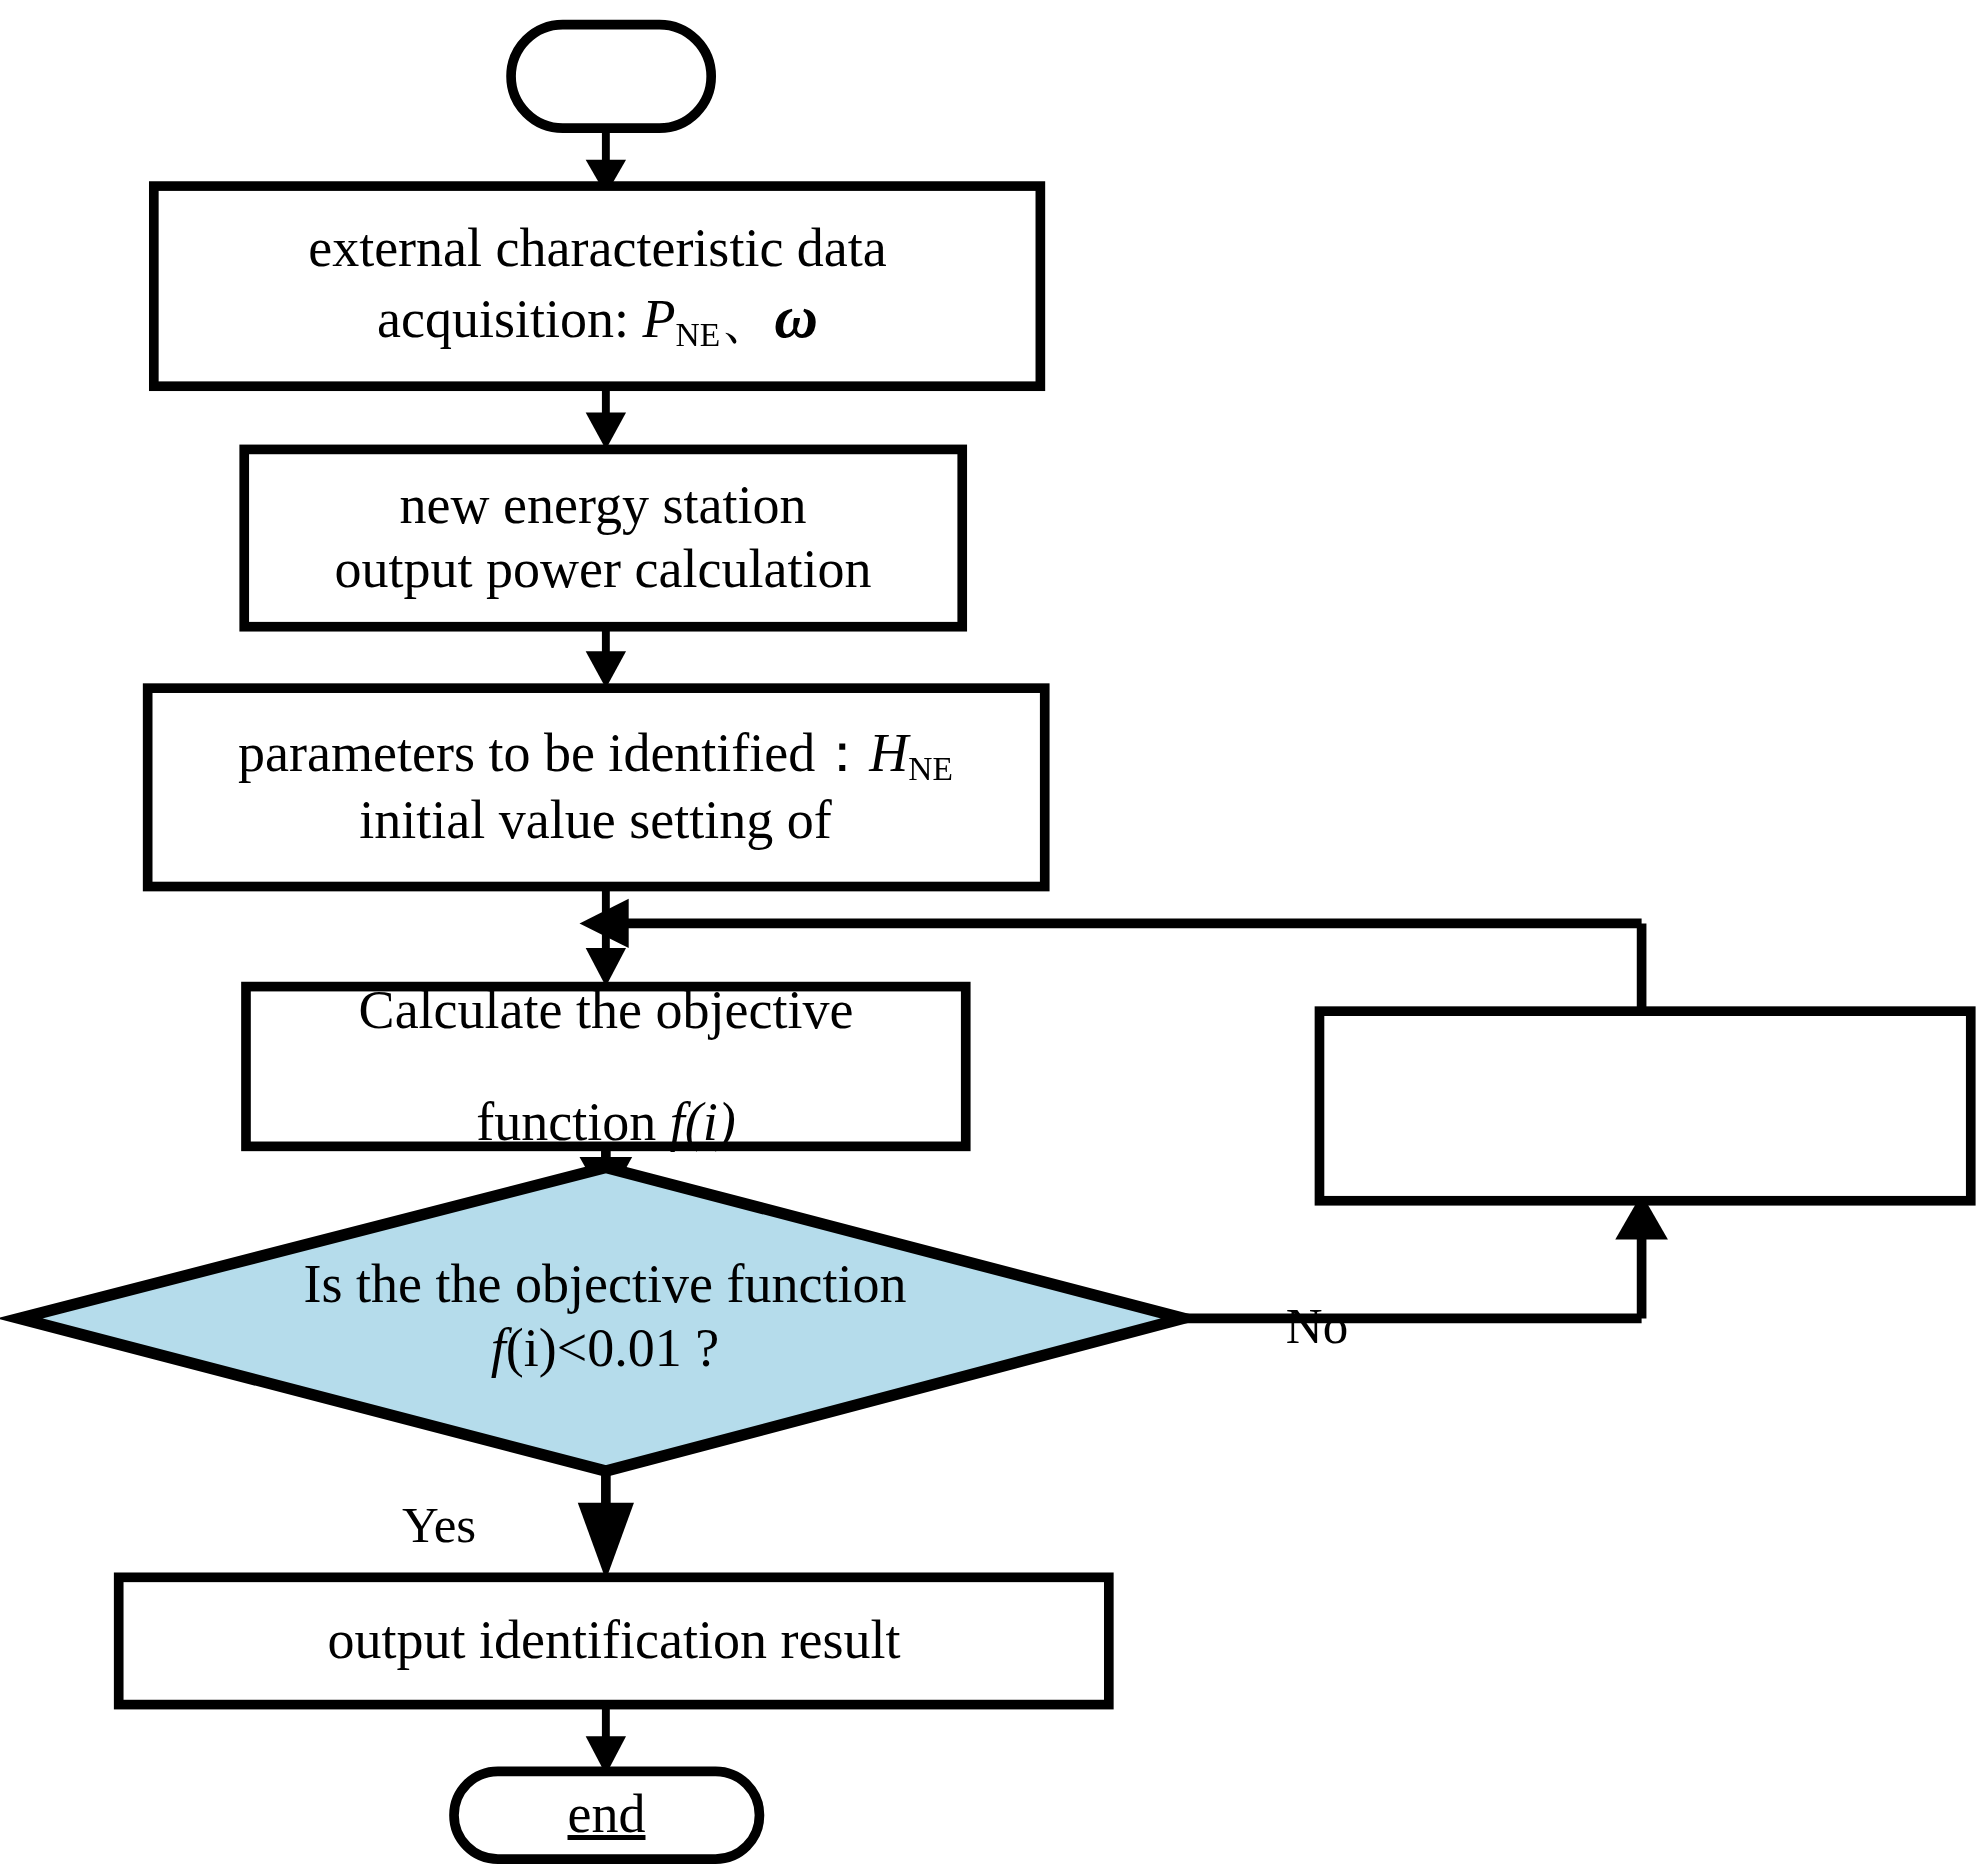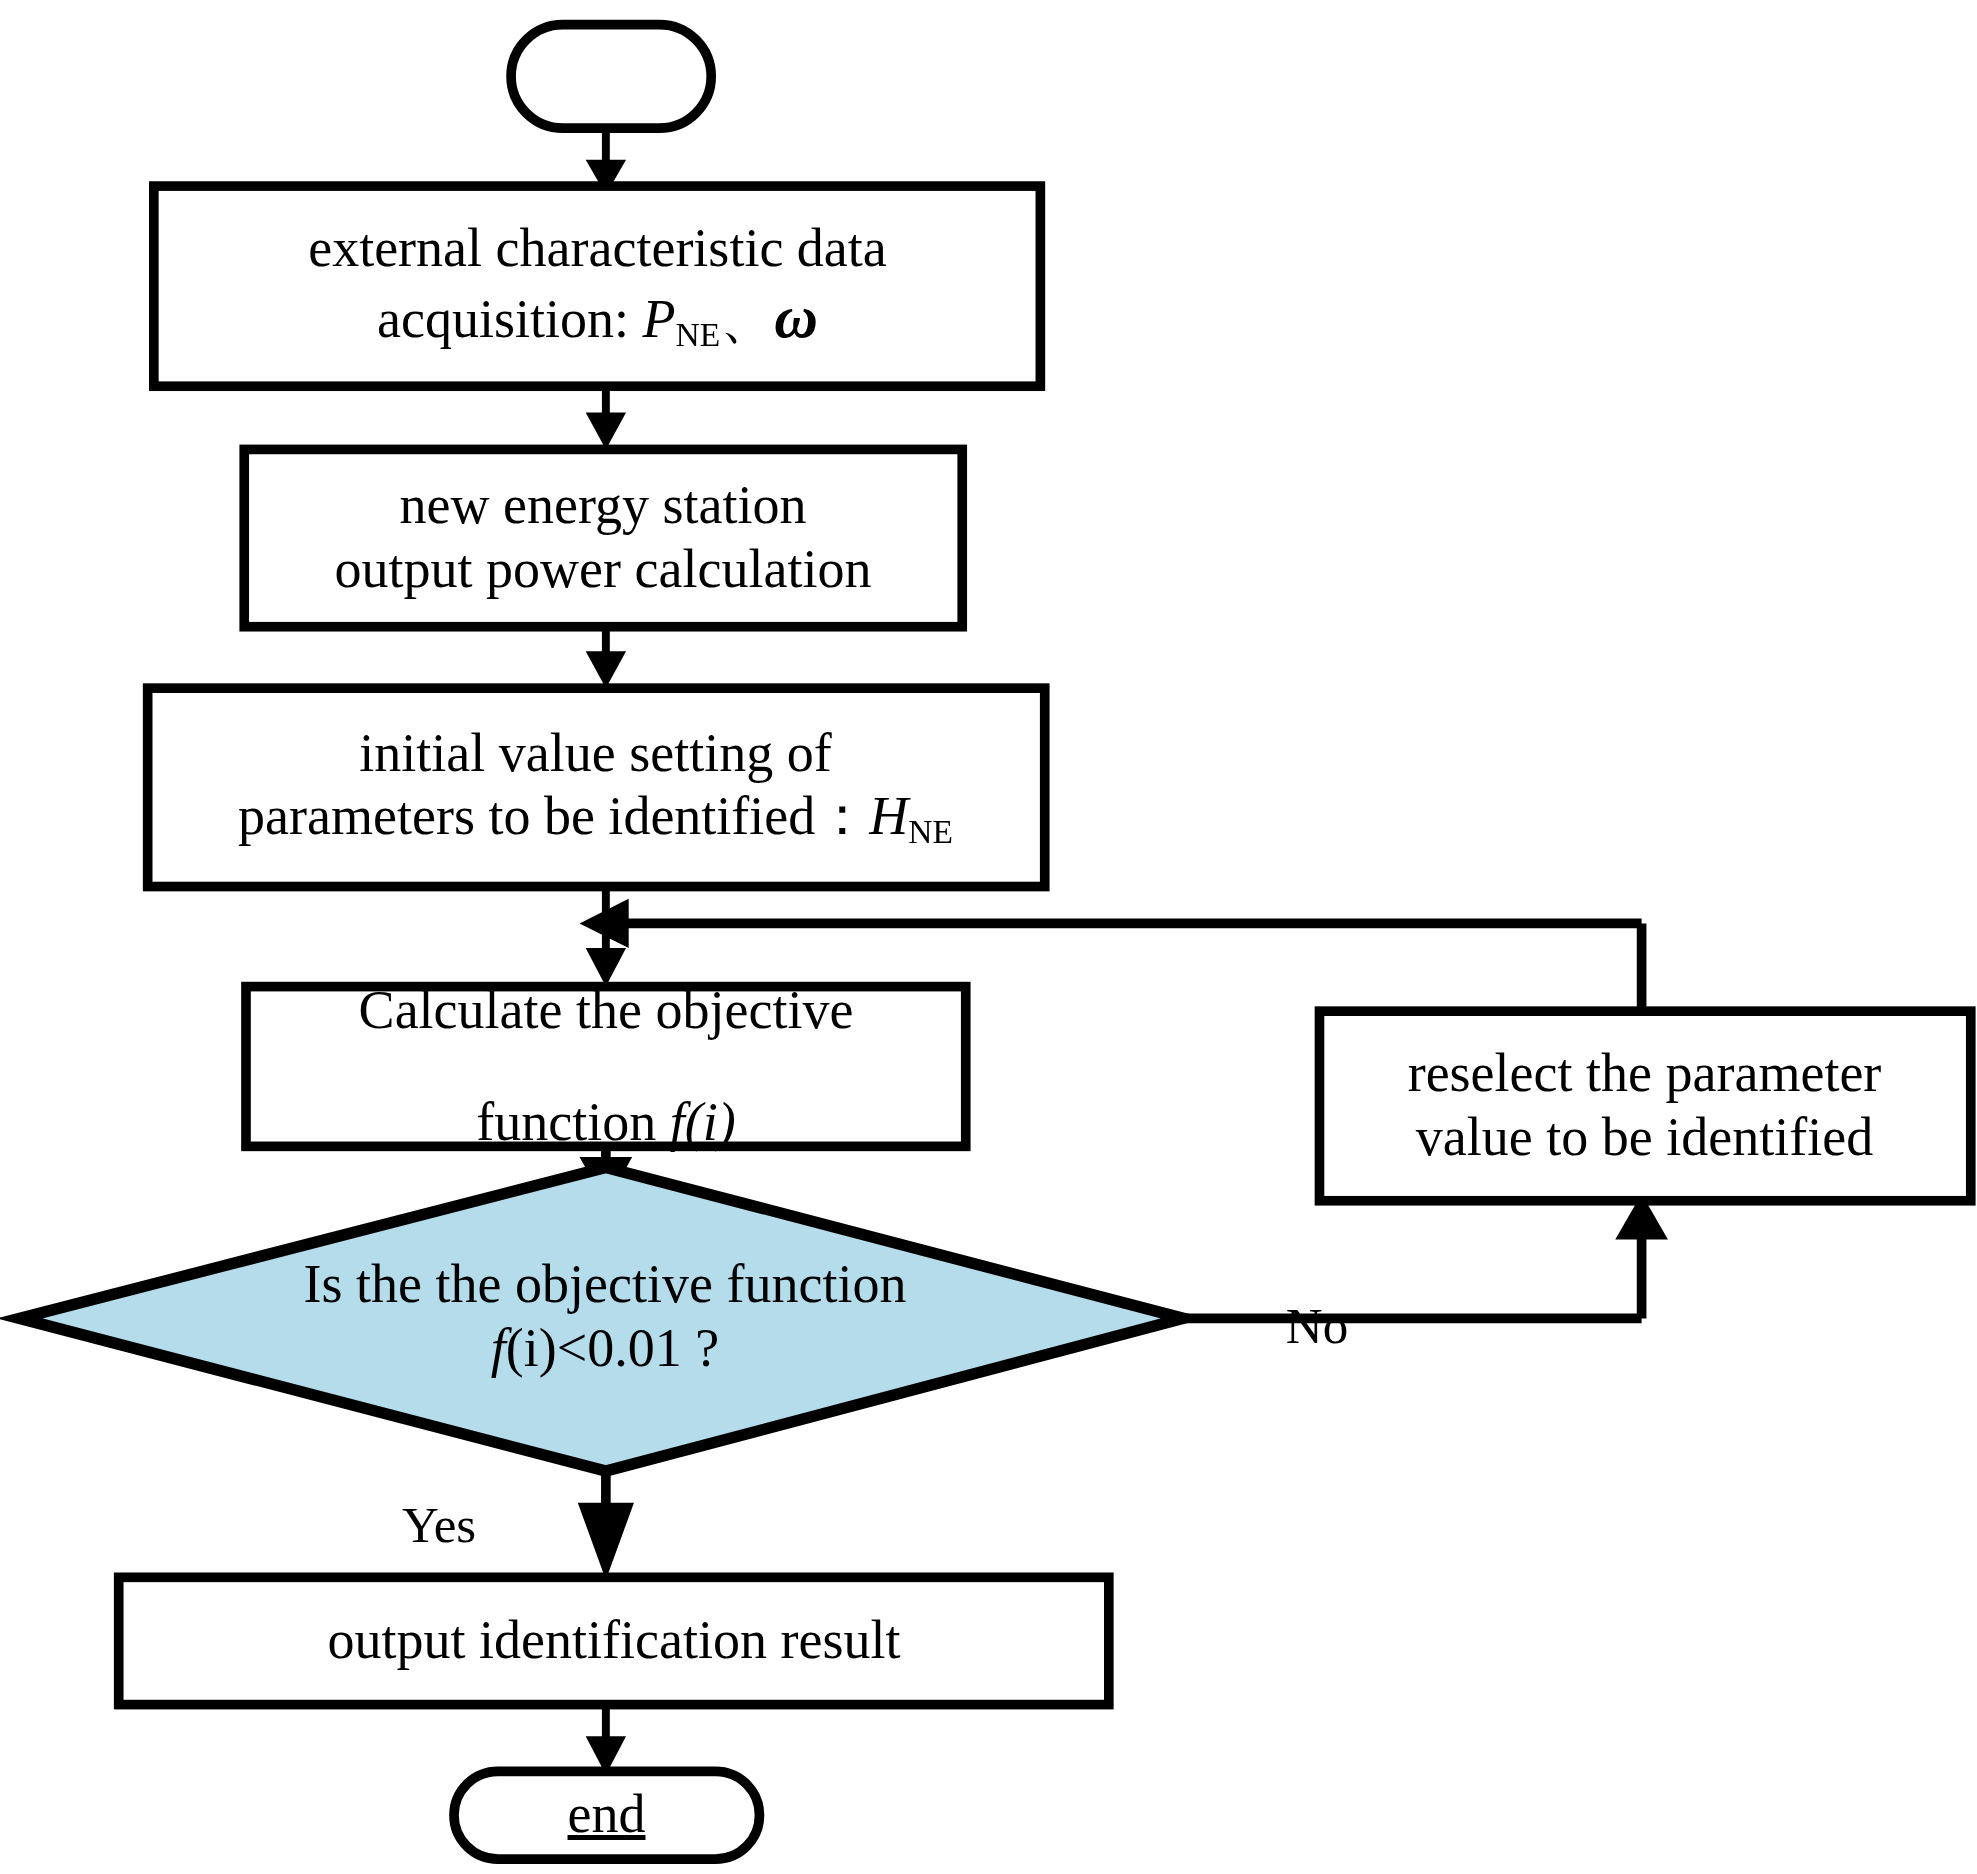--- a/index.html
+++ b/index.html
@@ -134,38 +134,34 @@
     <span class="tline">external characteristic data</span>
     <span class="tline"><span>acquisition: </span><span class="ital">P</span><span class="sub">NE</span><span>、</span><span class="omega">ω</span></span>
   </div>
 
   <div class="node-text box-text" style="left:244px; top:449px; width:718px; height:177px;">
     <span class="tline">new energy station</span>
     <span class="tline">output power calculation</span>
   </div>
 
   <div class="node-text box-text" style="left:147px; top:688px; width:897px; height:198px;">
+    <span class="tline"><span>parameters to be identified：</span><span class="ital">H</span><span class="sub">NE</span></span>
     <span class="tline">initial value setting of</span>
-    <span class="tline"><span>parameters to be identified：</span><span class="ital">H</span><span class="sub">NE</span></span>
   </div>
 
   <div class="node-text box-text" style="left:246px; top:987px; width:720px; height:160px;gap:48px;">
     <span class="tline">Calculate the objective</span>
     <span class="tline"><span>function </span><span class="ital">f</span><span class="ital">(i)</span></span>
   </div>
 
   <div class="node-text diamond-text" style="left:140px; top:1211px; width:930px; height:211px;">
     <span class="tline">Is the the objective function</span>
     <span class="tline"><span class="ital">f</span><span>(i)&lt;0.01 ?</span></span>
   </div>
 
-  <div class="node-text box-text" style="left:1319px; top:1011px; width:651px; height:190px;">
-    <span class="tline">reselect the parameter</span>
-    <span class="tline">value to be identified</span>
-  </div>
 
   <div class="node-text box-text" style="left:119px; top:1577px; width:990px; height:127px;">
     <span class="tline">output identification result</span>
   </div>
 
   <div class="node-text terminal-text" style="left:454px; top:1771px; width:305px; height:88px;text-decoration:underline;">
     <span class="tline">end</span>
   </div>
 
   <div class="node-text edge-label" style="left:1229px; top:1295px; width:176px; height:63px; align-items:center;">

